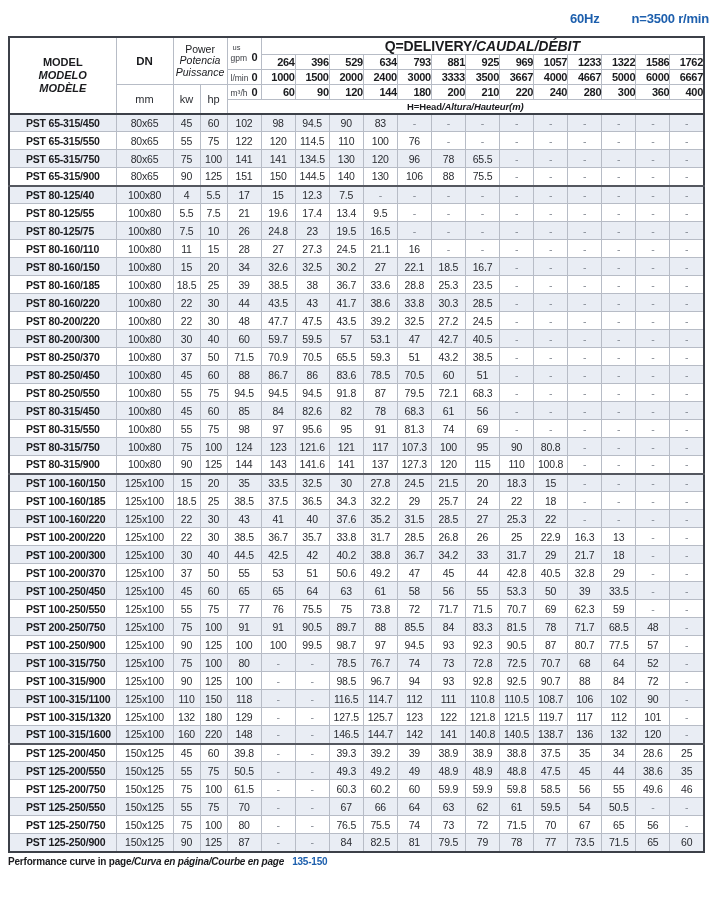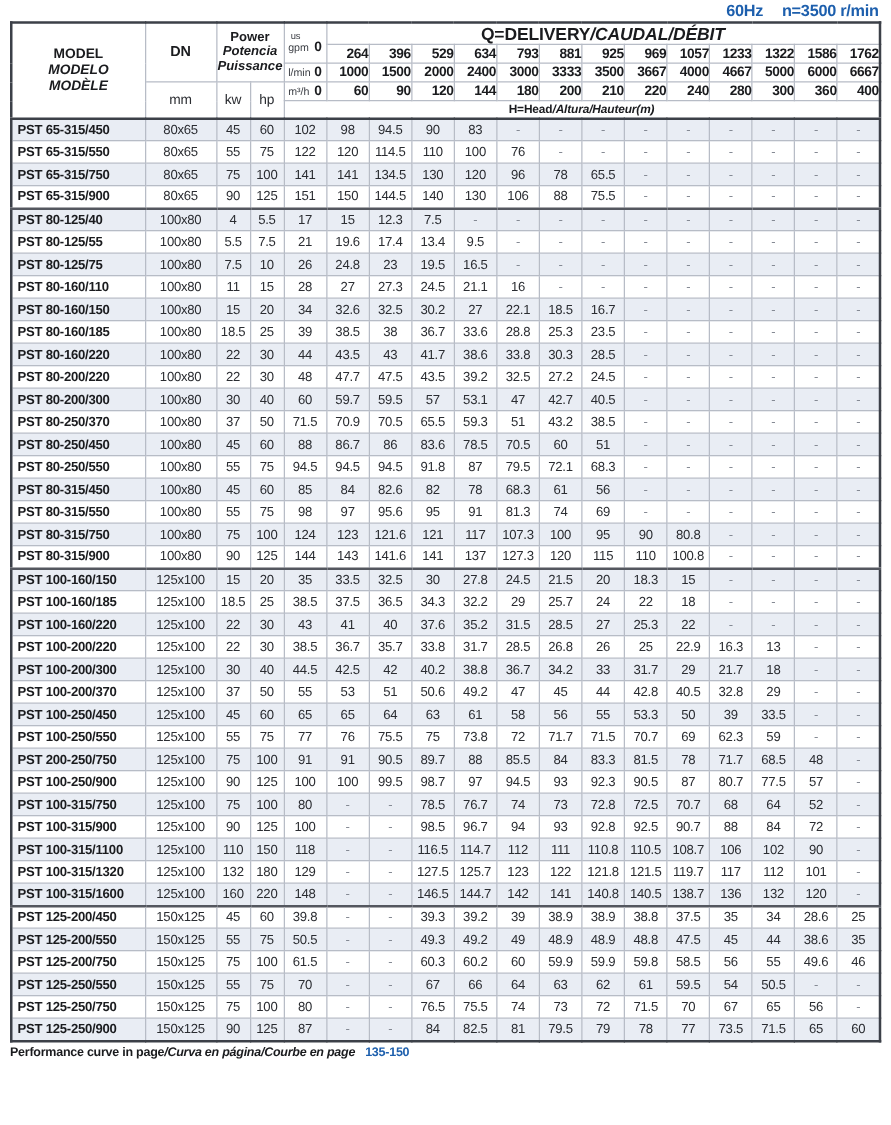--- a/index.html
+++ b/index.html
@@ -16,38 +16,38 @@
   html,body{margin:0;padding:0;}
   body{
     width:713px;height:900px;background:#ffffff;
     font-family:"Liberation Sans", sans-serif;color:var(--ink);
     -webkit-font-smoothing:antialiased;
   }
   .page{width:713px;height:900px;overflow:hidden;}
 
   
   .topbar{
-    height:17px;display:flex;justify-content:flex-end;align-items:center;
-    gap:15px;padding-right:10px;
+    height:36px;display:flex;justify-content:flex-end;align-items:center;
+    gap:32px;padding-right:4px;
   }
   .topbar span{color:var(--blue);font-weight:bold;font-size:13px;letter-spacing:-0.2px;}
 
   
   table{
     width:697px;margin:0 8px;border-collapse:collapse;table-layout:fixed;
     border:2px solid var(--bd-dark);
   }
   th,td{border:1px solid var(--bd-light);padding:0;}
   thead{border-bottom:2px solid var(--bd-dark);}
   thead th{font-weight:normal;vertical-align:middle;background:#fff;}
 
   .model-h{font-size:11px;line-height:13px;font-weight:bold;text-align:center;}
   .model-h .it{font-style:italic;}
   .dn-h{font-size:11.5px;font-weight:bold;text-align:center;}
-  .power-h{font-size:10.5px;line-height:11.5px;font-weight:bold;text-align:center;margin-top:37px;}
+  .power-h{font-size:10.5px;line-height:11.5px;font-weight:normal;text-align:center;margin-top:37px;}
   .power-h .it{font-style:italic;}
   .sub-unit{font-size:11px;text-align:center;height:26px;color:var(--ink-soft);margin-top:28px;}
 
   .q-title{height:12px;font-size:14px;font-weight:bold;text-align:center;letter-spacing:-0.1px;}
   .q-title .it{font-style:italic;}
   .h-title{height:14px;font-size:9.5px;font-weight:bold;text-align:center;letter-spacing:-0.1px;}
   .h-title .it{font-style:italic;}
 
   .unit-cell{
     font-size:8.5px;color:#3a3d43;text-align:left;vertical-align:middle;
@@ -56,21 +56,21 @@
   .unit-cell .u-line{display:flex;justify-content:space-between;align-items:baseline;}
   .unit-cell .u-top{font-size:7.5px;line-height:7px;display:block;padding-left:2px;}
   .unit-cell b{font-size:11px;color:var(--ink);}
   .num-th{height:15px;font-size:11px;font-weight:bold;text-align:right;letter-spacing:-0.3px;}
 
   tbody td{
     height:18px;text-align:center;font-size:10.5px;color:var(--ink-soft);
     letter-spacing:-0.2px;
   }
   tbody td.model{
-    text-align:left;padding-left:4px;font-weight:bold;font-size:10.5px;color:var(--ink);
+    text-align:left;padding-left:16px;font-weight:bold;font-size:10.5px;color:var(--ink);
   }
   tbody tr:nth-child(odd){background:var(--row-alt);}
   tbody tr.group-start td{border-top:2px solid var(--bd-group);}
   tbody td.dash{color:var(--dash);}
 
   
   .footer{
     width:697px;margin:3px 8px 0 8px;display:flex;justify-content:space-between;
     align-items:baseline;font-size:10px;font-weight:bold;letter-spacing:-0.2px;
   }

